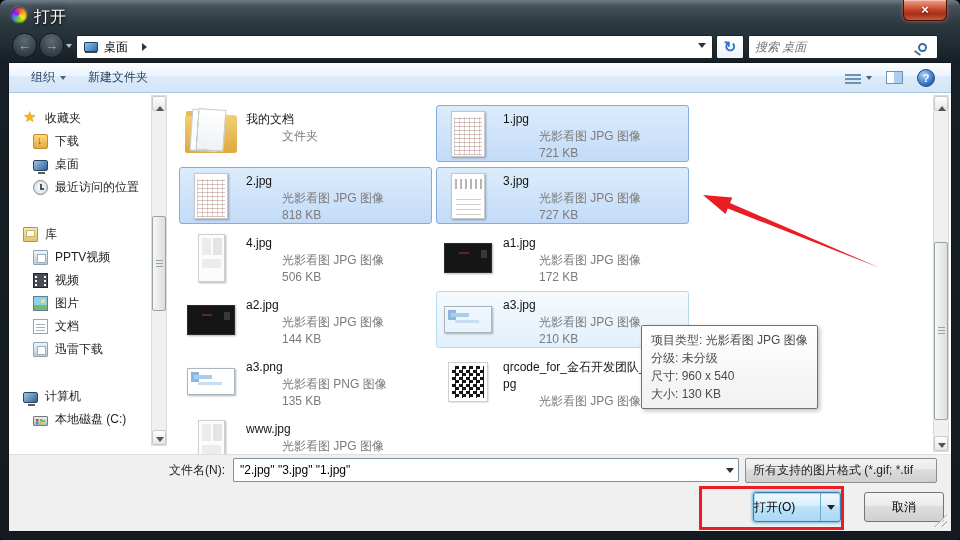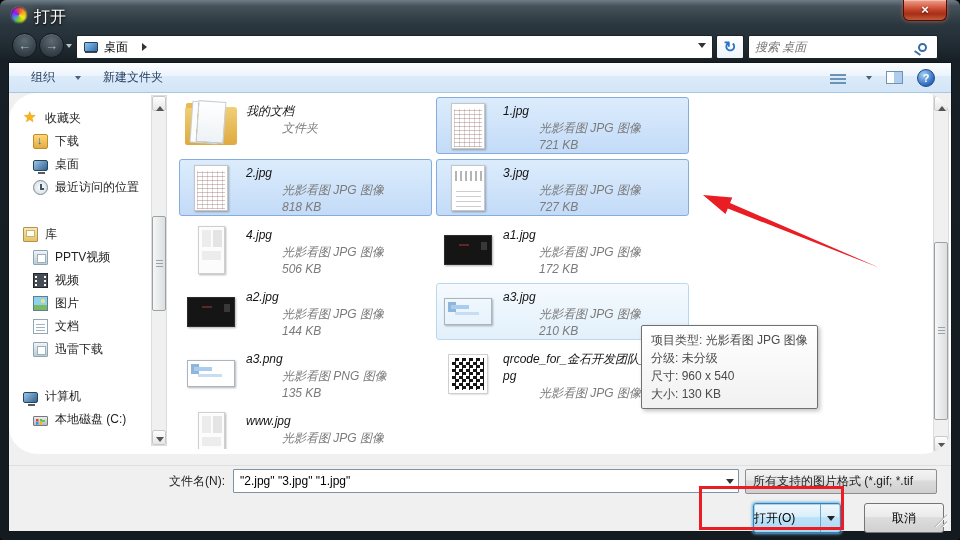--- a/index.html
+++ b/index.html
@@ -33,29 +33,29 @@
   .searchbox{position:absolute;left:748px;top:35px;width:190px;height:24px;background:#fff;border:1px solid #1c2327;
     border-radius:2px;display:flex;align-items:center;}
   .searchbox input{border:none;outline:none;flex:1;font-size:12px;font-style:italic;color:#7d7d7d;padding:0 6px;background:transparent;}
   .mag{width:9px;height:9px;border:2px solid #3a6ea5;border-radius:50%;margin-right:10px;position:relative;}
   .mag::after{content:"";position:absolute;left:-6px;top:7px;width:7px;height:2px;background:#3a6ea5;transform:rotate(35deg);}
   
   .panel{position:absolute;left:8px;right:8px;top:62px;bottom:8px;background:#f0f0f0;border:1px solid #10171c;
     box-shadow:0 0 0 1px rgba(255,255,255,.18) inset;}
   .toolbar{position:absolute;left:0;right:0;top:0;height:30px;
     background:linear-gradient(#fdfeff,#eaf3fc 45%,#dcebf9 46%,#d2e5f7);border-bottom:1px solid #aac6e0;display:flex;align-items:center;}
-  .tb-item{font-size:12px;color:#1f3a5f;margin-left:22px;display:flex;align-items:center;gap:20px;}
+  .tb-item{font-size:12px;color:#1f3a5f;margin-left:22px;display:flex;align-items:center;gap:5px;}
   .tb-caret{width:0;height:0;border:3px solid transparent;border-top:4px solid #4a627f;margin-top:3px;}
   .tb-right{margin-left:auto;display:flex;align-items:center;gap:14px;margin-right:16px;}
   .ico-views{width:16px;height:12px;background:repeating-linear-gradient(0deg,#6b93b8 0 2px,transparent 2px 4px);}
   .ico-pane{width:17px;height:13px;border:1px solid #6f93b5;background:linear-gradient(90deg,#fdfdfd 0 7px,#aecdec 7px);}
   .ico-help{width:18px;height:18px;border-radius:50%;border:1px solid #1c4a8a;color:#fff;font-size:11px;font-weight:bold;
     text-align:center;line-height:16px;background:radial-gradient(circle at 35% 30%,#a6d0f7,#2e68bd 70%,#1d4d97);}
   
-  .main{position:absolute;left:0;right:0;top:30px;bottom:77px;background:#fff;overflow:hidden;border-radius:28px;}
+  .main{position:absolute;left:0;right:0;top:30px;bottom:77px;background:#fff;overflow:hidden;}
   
   .sidebar{position:absolute;left:0;top:0;width:142px;bottom:0;padding-top:14px;}
   .sb-row{height:23px;display:flex;align-items:center;font-size:12px;color:#1e1e1e;white-space:nowrap;}
   .sb-head{padding-left:14px;}
   .sb-sub{padding-left:24px;}
   .sb-gap{height:24px;}
   .sic{width:15px;height:15px;margin-right:7px;position:relative;flex:0 0 15px;display:inline-block;}
   .si-star::before{content:"★";position:absolute;left:0;top:-3px;font-size:15px;color:#f7b519;text-shadow:0 0 1px #c98508;}
   .si-downloads{background:linear-gradient(#ffd977,#e3ab42);border:1px solid #bf8b2d;border-radius:2px;}
   .si-downloads::before{content:"↓";position:absolute;left:3px;top:-1px;font-size:11px;font-weight:bold;color:#1f66c0;}
@@ -91,22 +91,22 @@
   .list-scroll{right:2px;top:2px;bottom:2px;}
   .scr-btn{position:absolute;left:0;width:14px;height:15px;background:linear-gradient(#fefefe,#e6e6e6);border:1px solid #c9c9c9;border-radius:2px;}
   .scr-up{top:0;}.scr-down{bottom:0;}
   .scr-btn::before{content:"";position:absolute;left:3px;}
   .scr-up::before{top:5px;border:4px solid transparent;border-bottom:5px solid #555;}
   .scr-down::before{top:6px;border:4px solid transparent;border-top:5px solid #555;}
   .scr-thumb{position:absolute;left:0;width:14px;background:linear-gradient(90deg,#f6f6f6,#dcdee0);border:1px solid #9aa2a8;border-radius:2px;}
   .scr-thumb::before{content:"";position:absolute;left:3px;top:50%;margin-top:-4px;width:7px;height:7px;
     background:repeating-linear-gradient(0deg,#9aa2a8 0 1px,transparent 1px 3px);}
   
-  .file-grid{position:absolute;left:170px;top:4px;width:516px;height:352px;overflow:hidden;
-    display:grid;grid-template-columns:253px 253px;grid-auto-rows:57px;row-gap:5px;column-gap:4px;font-style:italic;}
+  .file-grid{position:absolute;left:170px;top:12px;width:516px;height:352px;overflow:hidden;
+    display:grid;grid-template-columns:253px 253px;grid-auto-rows:57px;row-gap:5px;column-gap:4px;}
   .tile{display:flex;align-items:stretch;gap:8px;padding:3px 4px;border:1px solid transparent;border-radius:3px;}
   .tile.selected{background:linear-gradient(#dcecfc,#c3dbf8);border-color:#84acdd;}
   .tile.hover{background:linear-gradient(#f5fafe,#e2f0fb);border-color:#b8d9ef;}
   .thumb{flex:0 0 54px;display:flex;align-items:center;justify-content:center;}
   .ti{box-shadow:1px 1px 2px rgba(0,0,0,.3);}
   .th-folder{width:52px;height:38px;position:relative;background:linear-gradient(#f0cf78,#dfa93f);border-radius:2px 3px 3px 2px;}
   .th-folder::before{content:"";position:absolute;left:1px;top:-4px;width:18px;height:5px;background:#e6ba54;border-radius:2px 2px 0 0;}
   .th-folder::after{content:"";position:absolute;left:12px;top:-6px;width:26px;height:40px;background:linear-gradient(#fff,#edf2f6);
     border:1px solid #c4cfd8;transform:rotate(4deg);box-shadow:-6px 1px 0 -1px #fafcfe,-6px 1px 0 0 #c4cfd8;}
   .th-sheet{width:34px;height:46px;background:#fff;border:1px solid #c6c6c6;
@@ -128,21 +128,21 @@
     background-size:18px 4px,24px 3px,8px 10px;background-position:6px 6px,10px 13px,3px 3px;background-repeat:no-repeat;}
   .th-qr{width:38px;height:38px;border:3px solid #fff;outline:1px solid #cfcfcf;
     background:repeating-conic-gradient(#161616 0% 25%,#ffffff 0% 50%);background-size:7px 7px;}
   .tinfo{padding-top:2px;min-width:0;}
   .fname{font-size:12px;color:#141414;line-height:17px;word-break:break-all;}
   .fmeta{font-size:12px;color:#7b7b7b;line-height:17px;white-space:nowrap;margin-left:36px;}
   
   .tooltip{position:absolute;z-index:40;background:linear-gradient(#ffffff,#f1f1f1);border:1px solid #707070;border-radius:2px;
     box-shadow:2px 2px 4px rgba(0,0,0,.25);padding:5px 9px;font-size:12px;color:#4b4b4b;line-height:18px;white-space:nowrap;}
   
-  .footer{position:absolute;left:0;right:0;bottom:0;height:66px;background:#f0f0f0;border-top:1px solid #dfdfdf;}
+  .footer{position:absolute;left:0;right:0;bottom:0;height:77px;background:#f0f0f0;border-top:1px solid #dfdfdf;}
   .fn-label{position:absolute;left:124px;top:7px;width:92px;text-align:right;font-size:12px;color:#1e1e1e;}
   .fn-combo{position:absolute;left:224px;top:3px;width:506px;height:24px;border:1px solid #7c93a6;border-radius:1px;background:#fff;display:flex;}
   .fn-combo input{flex:1;border:none;outline:none;font-size:12px;color:#000;padding:0 6px;background:transparent;}
   .combo-arrow{width:17px;display:flex;align-items:center;justify-content:center;}
   .combo-arrow::before{content:"";border:4px solid transparent;border-top:5px solid #333;margin-top:4px;}
   .ft-select{position:absolute;left:736px;top:3px;width:192px;height:25px;border:1px solid #8e8e8e;border-radius:2px;
     background:linear-gradient(#f4f4f4,#e9e9e9 45%,#dcdcdc 46%,#cfcfcf);display:flex;align-items:center;overflow:hidden;}
   .ft-select span{font-size:12px;color:#1e1e1e;padding-left:7px;white-space:nowrap;}
   .btn-open{position:absolute;left:744px;top:37px;width:88px;height:30px;border:1px solid #3c7fb1;border-radius:3px;
     background:linear-gradient(#f1f8fd,#d9eefb 45%,#bfe3f8 46%,#a9d9f5);box-shadow:0 0 0 1px #a8d4ec inset,0 0 3px 1px #63b4e4;

